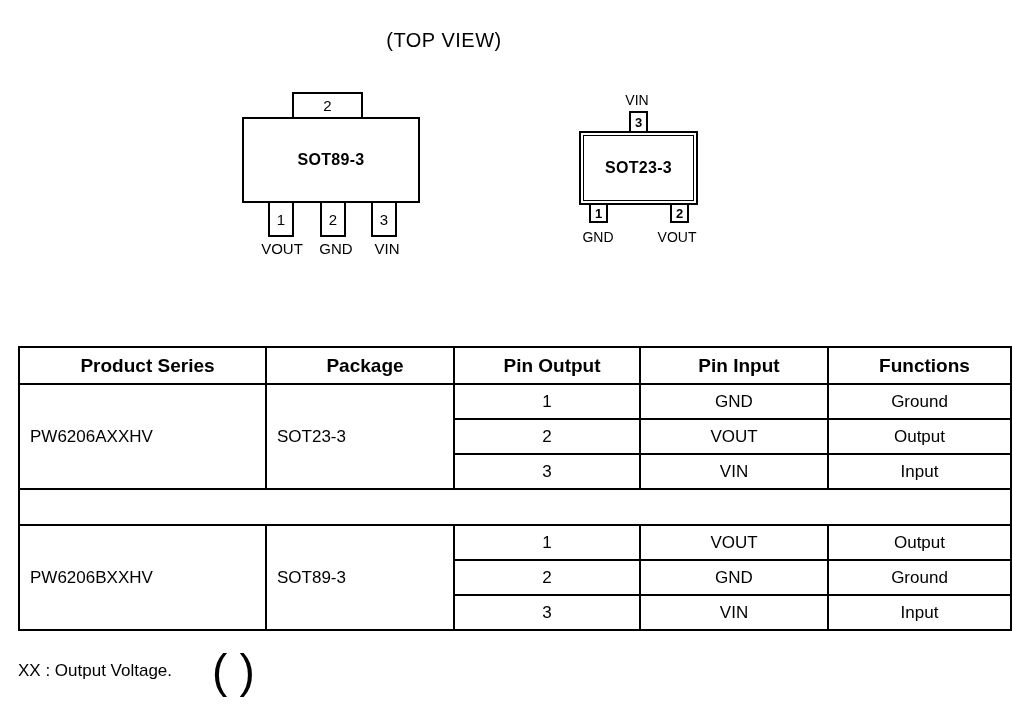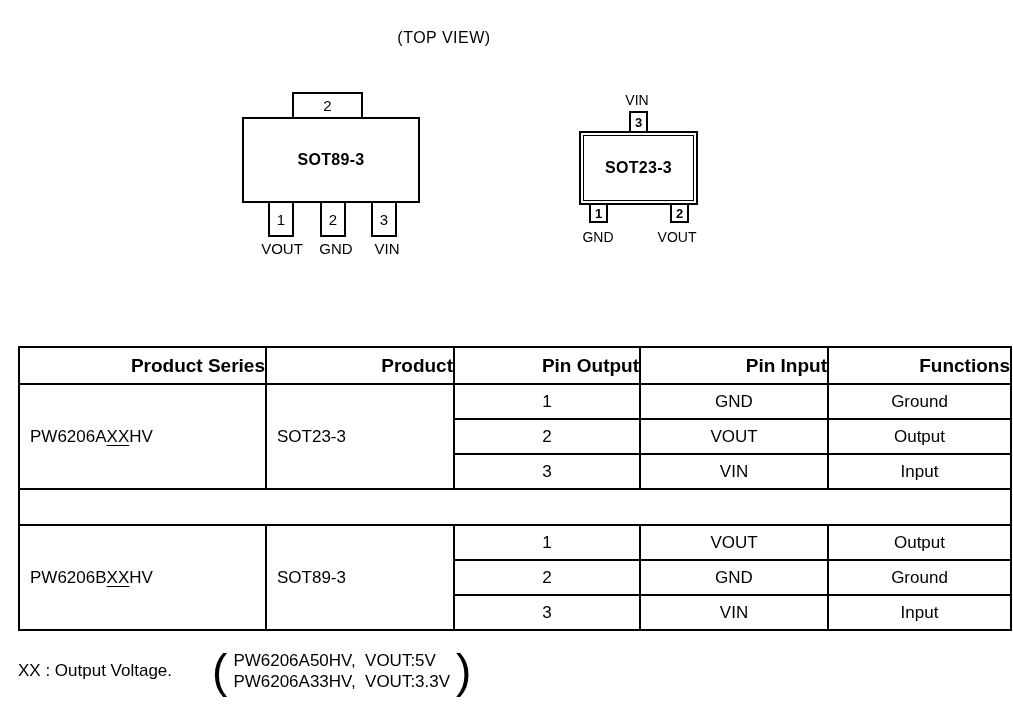--- a/index.html
+++ b/index.html
@@ -4,21 +4,21 @@
 <style>
   * { margin:0; padding:0; box-sizing:border-box; }
   html,body { background:#ffffff; }
   body {
     width:1013px; height:726px; position:relative; overflow:hidden;
     font-family:"Liberation Sans", sans-serif; color:#000;
   }
   .abs { position:absolute; }
 
   
-  .page-title { left:0; top:29px; width:888px; text-align:center; font-size:16px; letter-spacing:.5px; }
+  .page-title { left:0; top:29px; width:888px; text-align:center; font-size:20px; letter-spacing:.5px; }
 
   
   .s89-tab  { left:292px; top:92px;  width:71px;  height:27px; border:2px solid #000; background:#fff;
               display:flex; align-items:center; justify-content:center; font-size:15px; }
   .s89-body { left:242px; top:117px; width:178px; height:86px; border:2px solid #000; background:#fff;
               display:flex; align-items:center; justify-content:center; }
   .pkg-label { font-weight:bold; font-size:16px; letter-spacing:.3px; }
   .s89-pin  { top:201px; width:26px; height:36px; border:2px solid #000; background:#fff;
               display:flex; align-items:center; justify-content:center; font-size:15px; }
   .s89-p1 { left:268px; } .s89-p2 { left:320px; } .s89-p3 { left:371px; }
@@ -33,26 +33,26 @@
   .s23-p1   { left:589px; top:203px; height:20px; }
   .s23-p2   { left:670px; top:203px; height:20px; }
   .s23-body { left:579px; top:131px; width:119px; height:74px; border:2px solid #000; background:#fff; }
   .s23-inner{ position:absolute; left:2px; top:2px; right:2px; bottom:2px; border:1px solid #000;
               display:flex; align-items:center; justify-content:center; }
   .s23-l1 { left:598px; top:229px; font-size:14px; } .s23-l2 { left:677px; top:229px; font-size:14px; }
 
   
   table.pintable { position:absolute; left:18px; top:346px; border-collapse:collapse; table-layout:fixed; background:#fff; }
   .pintable th, .pintable td { border:2px solid #000; vertical-align:middle; }
-  .pintable th { font-size:19px; font-weight:bold; text-align:right; padding-left:10px; height:37px; }
+  .pintable th { font-size:19px; font-weight:bold; text-align:center; padding-left:10px; height:37px; }
   .pintable tr.pin-row { height:35px; }
   .pintable tr.spacer-row td { height:36px; }
   td.cell-c { text-align:center; font-size:17px; }
   td.cell-l { text-align:left; padding-left:10px; font-size:17px; }
-  .u-part { text-decoration:underline; text-underline-offset:3px; }
+  .u-part { text-underline-offset:3px; }
 
   
   .footer { left:18px; top:644px; height:54px; display:flex; align-items:center; }
   .footer-note { font-size:17px; margin-right:34px; white-space:pre; }
   .paren { font-size:46px; line-height:46px; font-weight:400; padding:0 6px; }
   .examples { display:flex; flex-direction:column; font-size:17px; line-height:21px; }
   .examples span { white-space:pre; }
 </style>
 </head>
 <body>
@@ -100,21 +100,21 @@
   <colgroup>
     <col style="width:247px">
       <col style="width:188px">
       <col style="width:186px">
       <col style="width:188px">
       <col style="width:183px">
   </colgroup>
   <tbody>
       <tr>
     <th>Product Series</th>
-    <th>Product</th>
+    <th>Package</th>
     <th>Pin Output</th>
     <th>Pin Input</th>
     <th>Functions</th>
   </tr>
   <tr class="pin-row">
     <td class="cell-l" rowspan="3"><span>PW6206A</span><span class="u-part">XX</span><span>HV</span></td>
     <td class="cell-l" rowspan="3">SOT23-3</td>
     <td class="cell-c">1</td>
     <td class="cell-c">GND</td>
     <td class="cell-c">Ground</td>
@@ -148,18 +148,14 @@
     <td class="cell-c">3</td>
     <td class="cell-c">VIN</td>
     <td class="cell-c">Input</td>
   </tr>
 </tbody>
   </table>
 
 <div class="abs footer">
   <span class="footer-note">XX : Output Voltage.</span>
   <span class="paren">(</span>
-  <span class="examples">
-    <span>PW6206A50HV,  VOUT:5V</span>
-    <span>PW6206A33HV,  VOUT:3.3V</span>
-  </span>
   <span class="paren">)</span>
 </div>
 
 </body></html>

